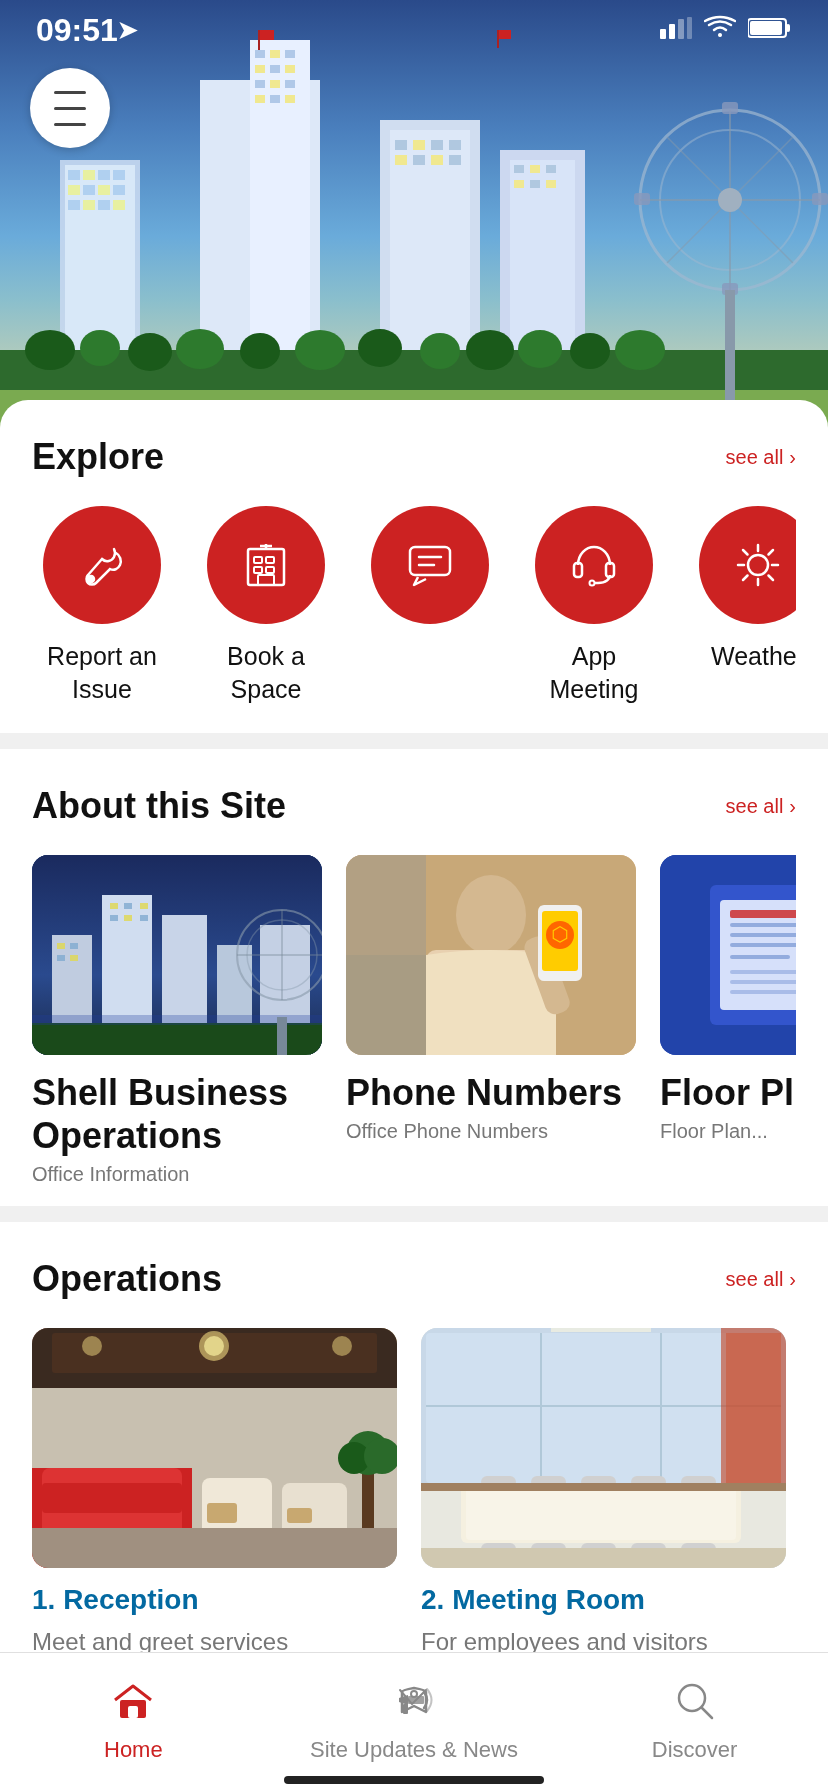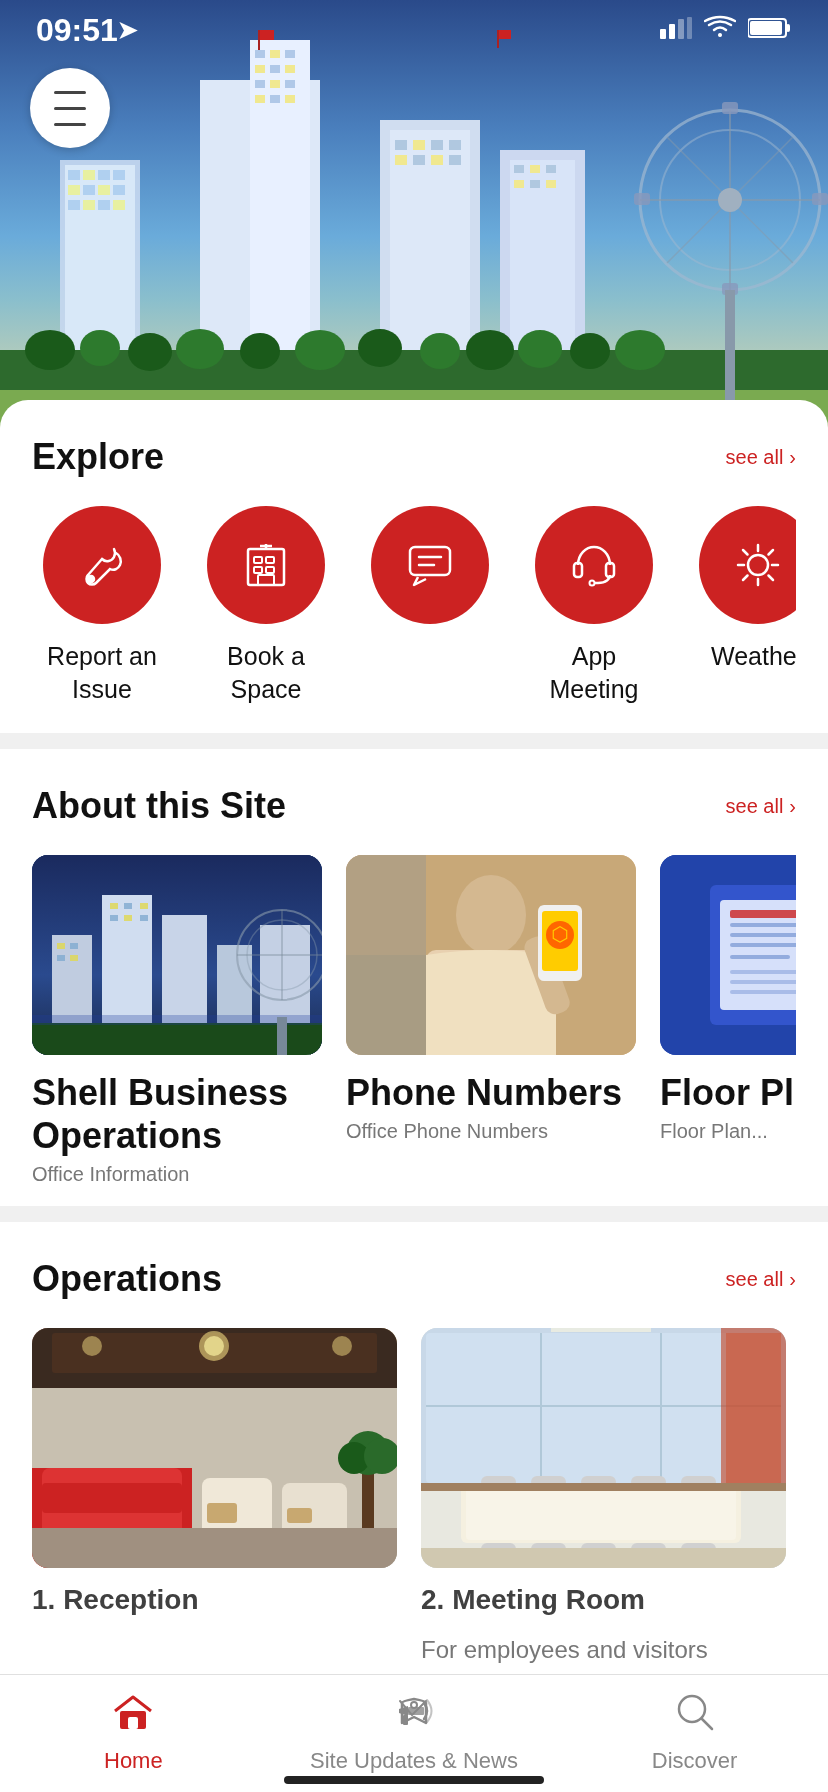--- a/index.html
+++ b/index.html
@@ -230,22 +230,22 @@
     .facility-card-img {
       width: 365px;
       height: 240px;
       border-radius: 16px;
       overflow: hidden;
       margin-bottom: 16px;
     }
     .facility-card-title {
       font-size: 28px;
       font-weight: 700;
-      color: #404040;
-      margin-bottom: 20px;
+      color: #0369a1;
+      margin-bottom: 12px;
     }
     .facility-card-sub {
       font-size: 24px;
       color: #777;
     }
 
     
     .reception-bg {
       width: 100%;
       height: 100%;
@@ -264,21 +264,21 @@
     .bottom-nav {
       position: fixed;
       bottom: 0;
       left: 0;
       width: 828px;
       background: white;
       border-top: 1px solid #e0e0e0;
       display: flex;
       justify-content: space-around;
       align-items: center;
-      height: 118px;
+      height: 140px;
       z-index: 100;
     }
     .nav-item {
       display: flex;
       flex-direction: column;
       align-items: center;
       gap: 8px;
       cursor: pointer;
       min-width: 180px;
     }
@@ -685,20 +685,21 @@
               <circle cx="350" cy="128" r="18" fill="#2a6a2a"></circle>
 
               <circle cx="60" cy="18" r="10" fill="#f0d880" opacity="0.5"></circle>
               <circle cx="310" cy="18" r="10" fill="#f0d880" opacity="0.5"></circle>
             </svg>
           </div>
         </div>
         <div style="display:flex;align-items:baseline;gap:4px;">
           <span class="facility-card-title">1. Reception</span>
         </div>
+        <div class="facility-card-sub">Meet and greet services</div>
       </div>
 
       <div class="facility-card">
         <div class="facility-card-img">
           <div class="meeting-bg">
             <svg width="365" height="240" viewBox="0 0 365 240">
               <rect width="365" height="240" fill="#e8e8e0"></rect>
 
               <rect x="0" y="0" width="365" height="160" fill="#c8d8e8"></rect>
               <rect x="5" y="5" width="355" height="150" fill="#d0e0f0" rx="4"></rect>

